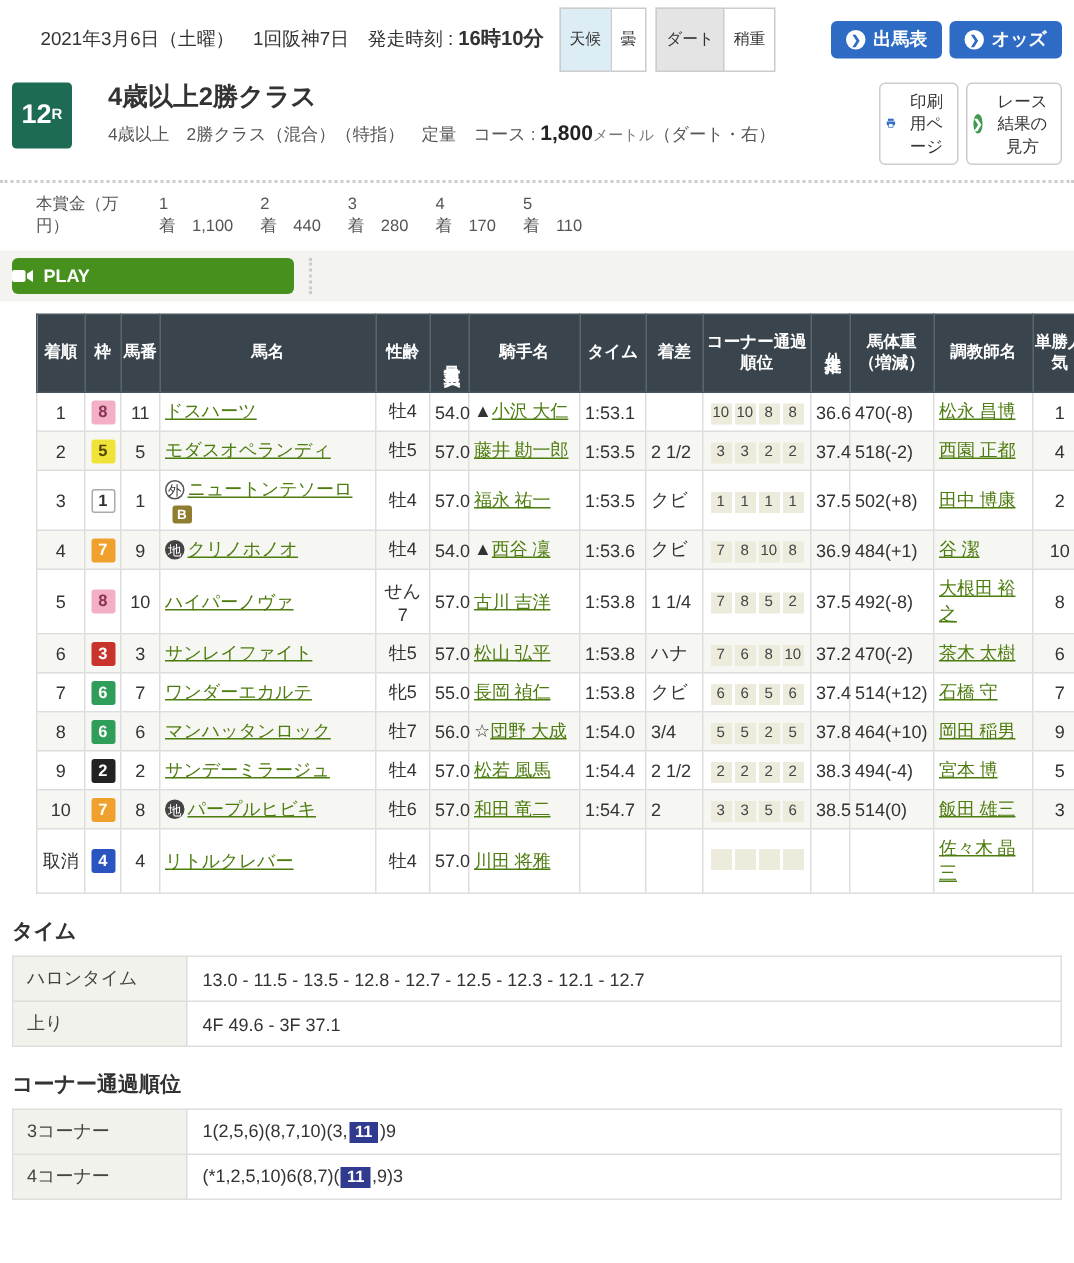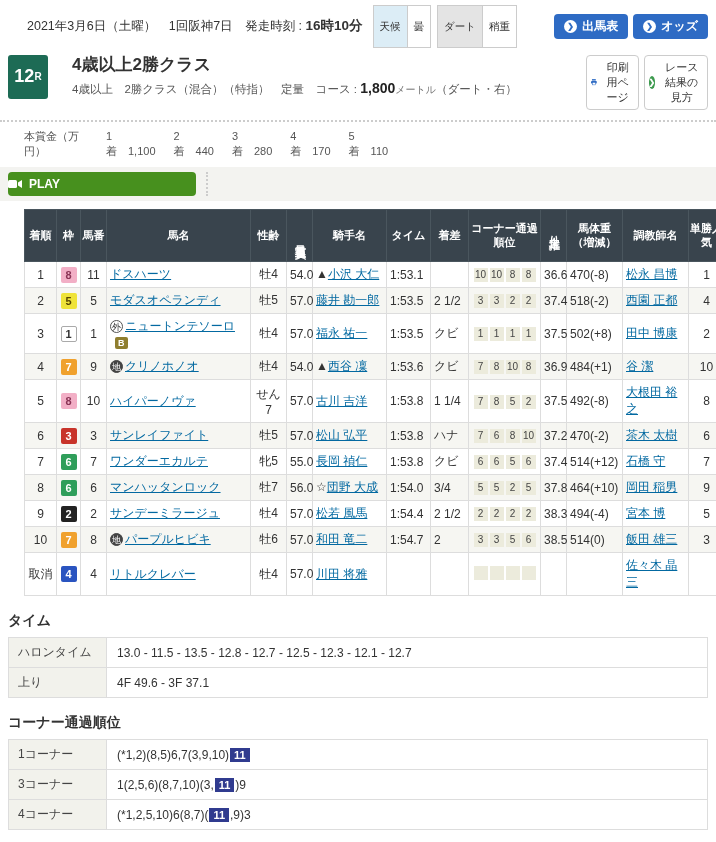--- a/index.html
+++ b/index.html
@@ -1,21 +1,21 @@
 <!DOCTYPE html>
 <html><head>
 <meta charset="utf-8">
 <style>
   * { box-sizing: border-box; margin:0; padding:0; }
   body {
     width: 716px; height: 842px;
     font-family: "Liberation Sans", "DejaVu Sans", sans-serif;
     font-size: 12px; color: #333; background: #fff; position: relative;
   }
-  a { color:#0369a1; text-decoration: underline; }
+  a { color:#4d7c0f; text-decoration: underline; font-family: Liberation Serif, serif; }
 
   
   .topbar { display:flex; align-items:center; padding:5px 8px 3px;margin-left:19px; }
   .dateline { font-size:12.5px; color:#333; }
   .dateline b { font-size:13.5px; }
   .wbadges { display:flex; margin-left:10px; }
   .wlabel, .wvalue { font-size:10.5px; padding:14px 6px; border:1px solid #ccc; line-height:1.2; }
   .wlabel.blue { background:#dcedf6; border-right:none; }
   .wlabel.gray { background:#e4e4e4; border-right:none; margin-left:6px; }
   .wvalue { background:#fff; }
@@ -72,21 +72,21 @@
   .mark-filled { background:#444; color:#fff; border-color:#444; }
   .bbadge { display:inline-block; background:#8f7e2f; color:#fff; font-size:9px; font-weight:bold;
     padding:0 3px; margin-left:5px; border-radius:2px; line-height:12px; }
   .cbox { display:inline-block; min-width:14px; height:14px; line-height:14px; background:#ecebdc;
     font-size:10px; color:#444; text-align:center; margin:0 1px; }
   .pos-cancel { font-size:10px; }
 
   
   h3.sec { font-size:14px; font-weight:bold; color:#333; margin:16px 8px 7px; }
   table.info { width:700px; margin:0 8px; border-collapse:collapse; }
-  table.info th { width:98px; background:#f2f2ec; border:1px solid #ddd; font-weight:normal;
+  table.info th { width:116px; background:#f2f2ec; border:1px solid #ddd; font-weight:normal;
     text-align:left; padding:6px 9px; font-size:12px; color:#444; }
   table.info td { border:1px solid #ddd; padding:6px 10px; font-size:12px; background:#fff; }
   .win-badge { display:inline-block; background:#303b8f; color:#fff; font-weight:bold; font-size:11px;
     padding:1px 4px; margin:0 1px; }
   .unit { font-size:10px; color:#777; }
 </style>
 </head>
 <body>
 
 <div class="topbar">
@@ -394,24 +394,20 @@
   <tr>
     <th>上り</th>
     <td>4F 49.6 - 3F 37.1</td>
   </tr>
 </tbody>
   </table>
 
 <h3 class="sec">コーナー通過順位</h3>
 <table class="info">
   <tbody>
-      <tr>
-    <th>1コーナー</th>
-    <td><span>(*1,2)(8,5)6,7(3,9,10)</span><span class="win-badge">11</span><span></span></td>
-  </tr>
   <tr>
     <th>3コーナー</th>
     <td><span>1(2,5,6)(8,7,10)(3,</span><span class="win-badge">11</span><span>)9</span></td>
   </tr>
   <tr>
     <th>4コーナー</th>
     <td><span>(*1,2,5,10)6(8,7)(</span><span class="win-badge">11</span><span>,9)3</span></td>
   </tr>
 </tbody>
   </table>

